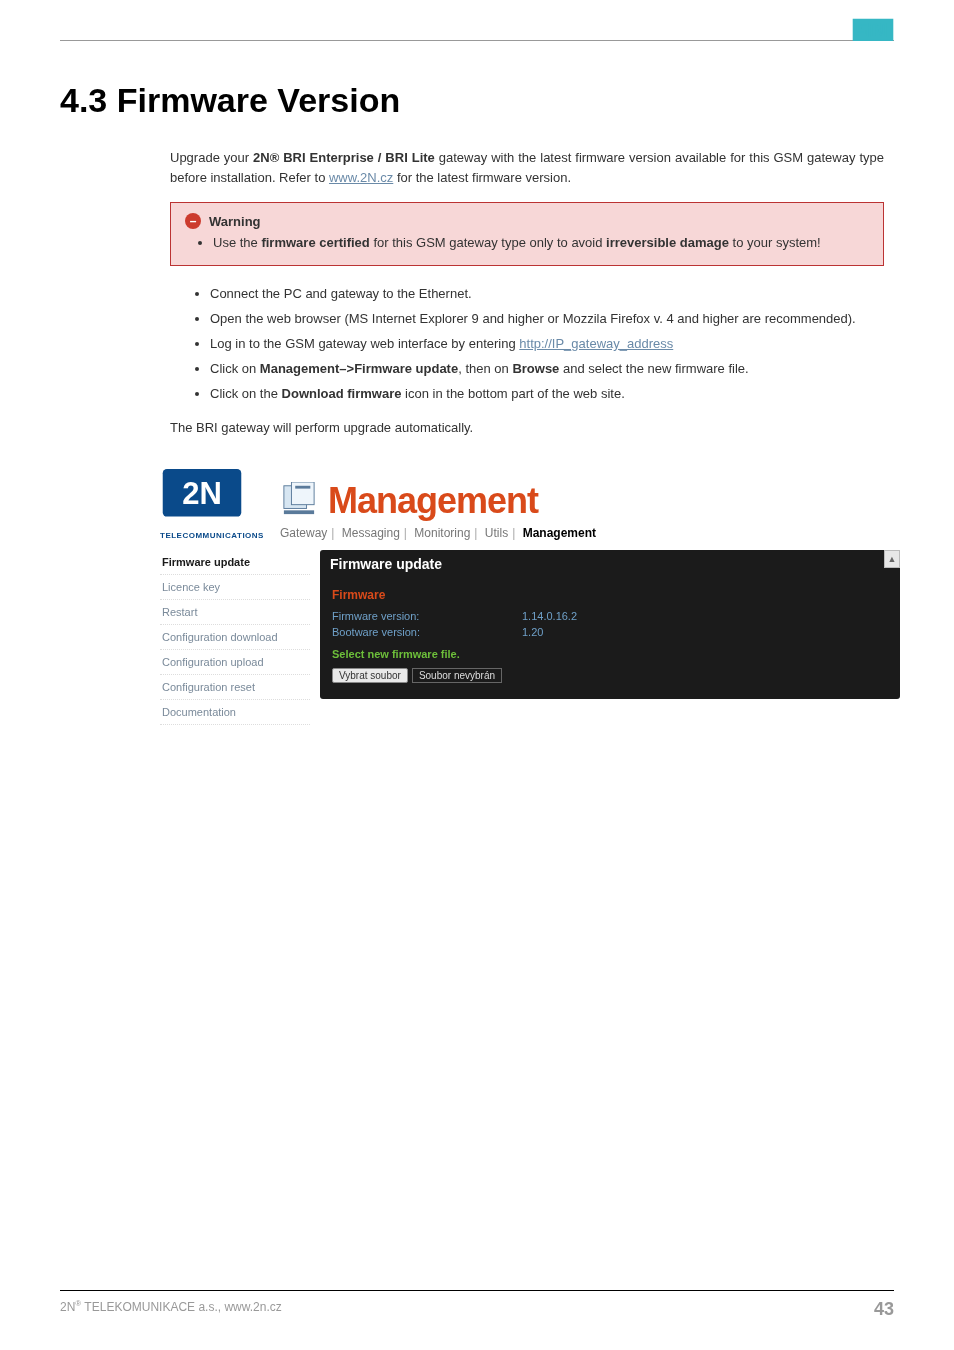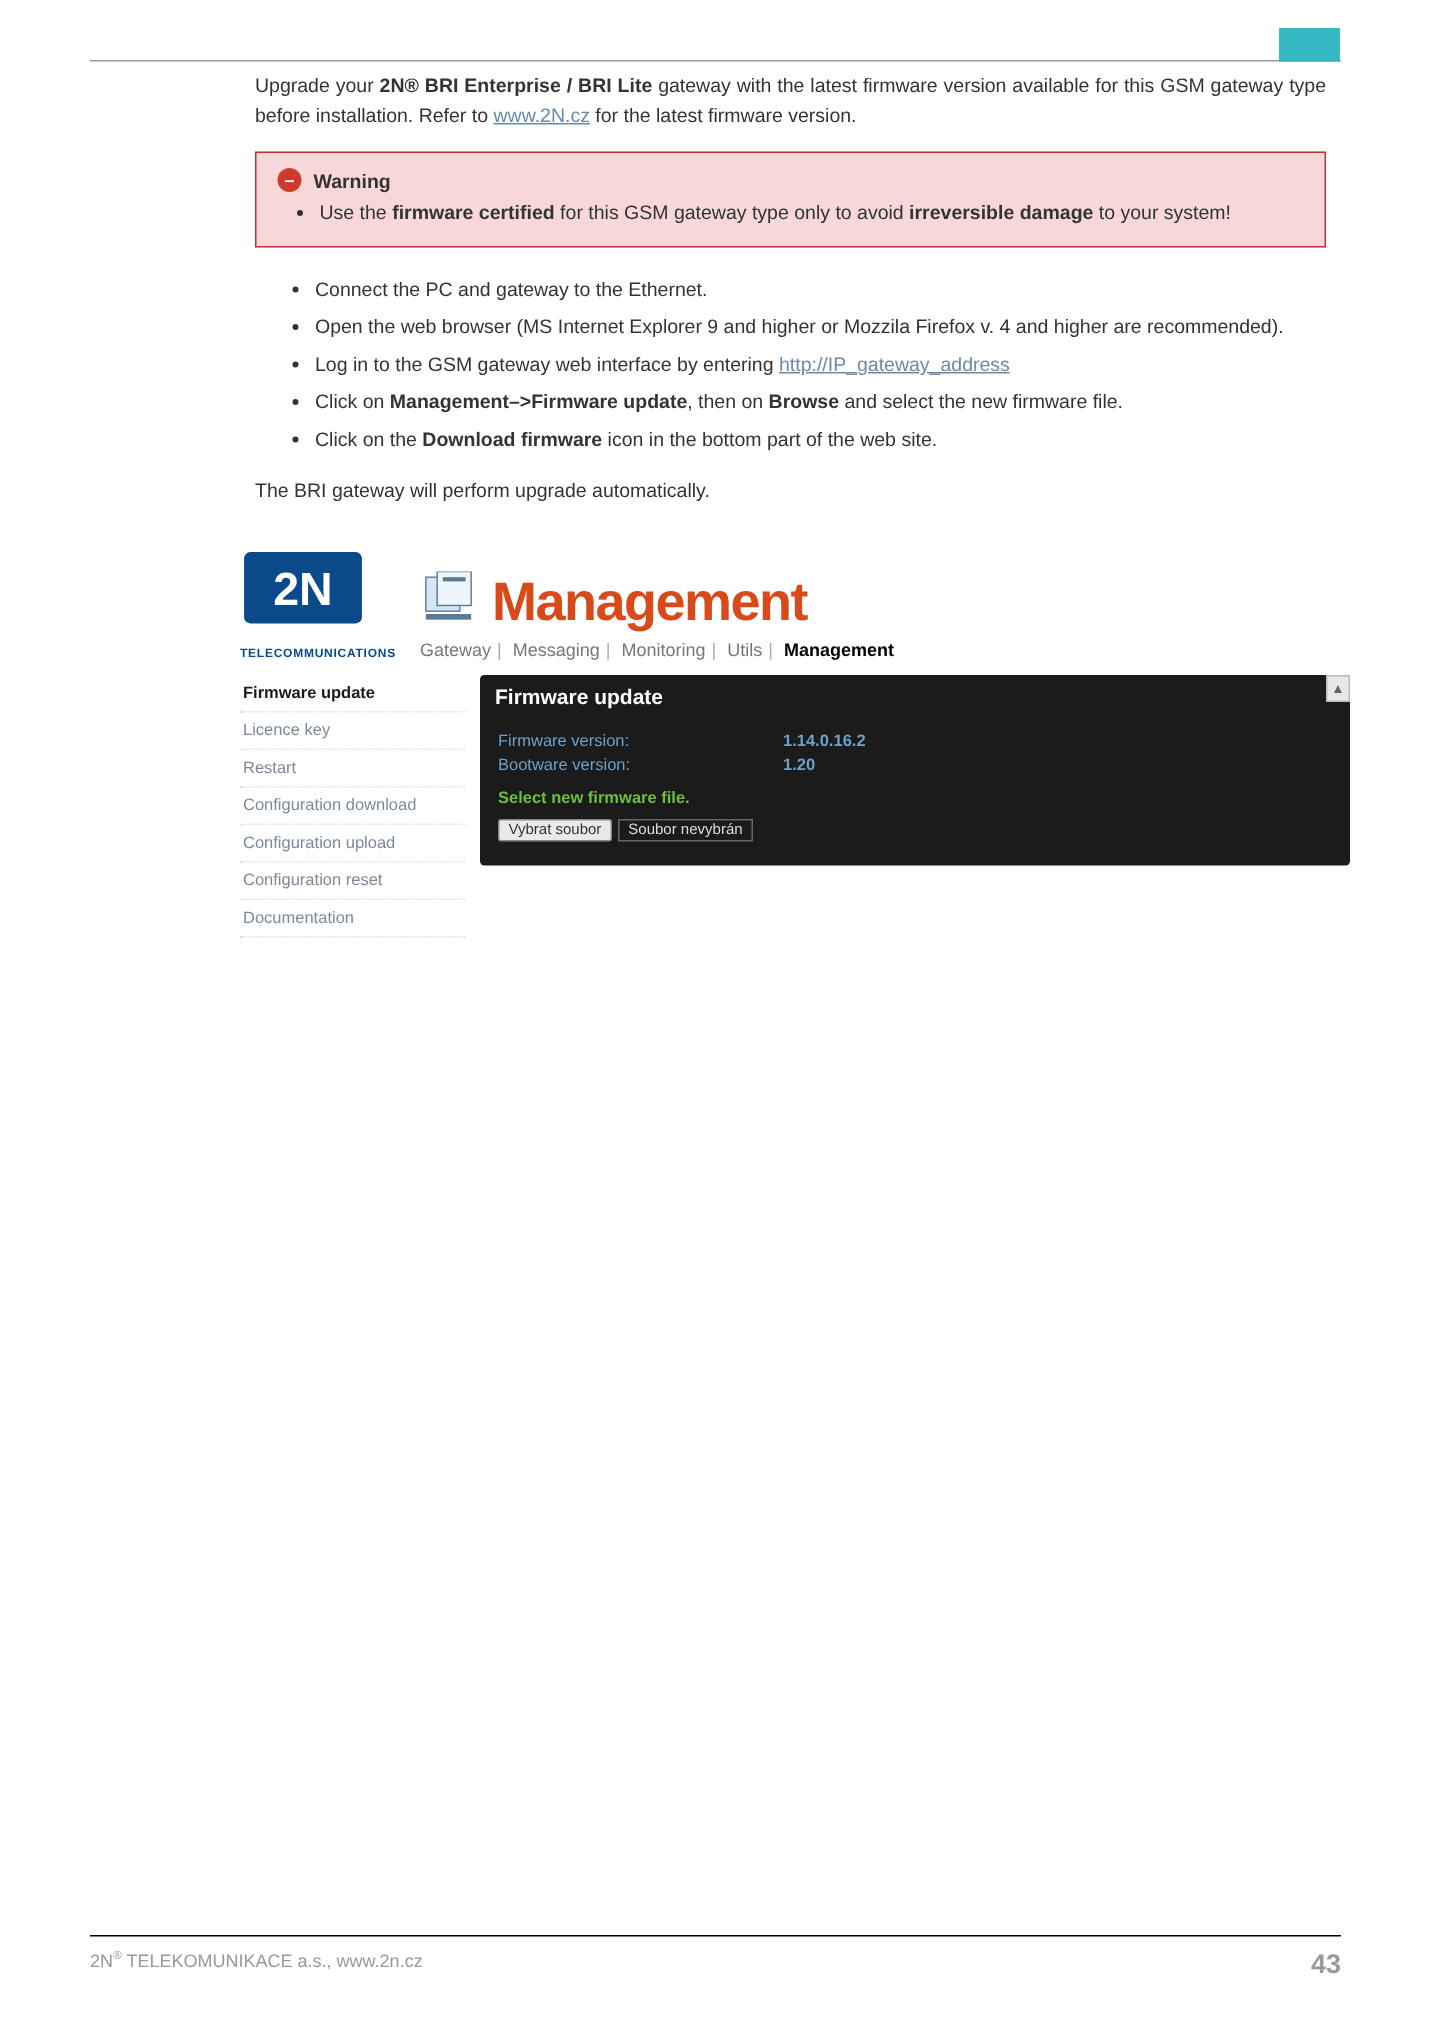--- a/index.html
+++ b/index.html
@@ -34,41 +34,42 @@
   .ss-body { display: flex; padding: 10px; gap: 10px; }
   .ss-side { width: 150px; font-size: 11px; }
   .ss-side a { display: block; color: #7a8a9a; padding: 6px 2px; border-bottom: 1px dotted #ddd; text-decoration: none; }
   .ss-side a.sel { color: #1a1a1a; font-weight: bold; }
   .ss-main { flex: 1; position: relative; }
   .panel-title { background: #1b1b1b; color: #fff; font-size: 14px; font-weight: bold; padding: 6px 10px; border-radius: 3px 3px 0 0; }
   .panel-body { background: #1b1b1b; color: #ccc; padding: 10px 12px 16px 12px; font-size: 11px; border-radius: 0 0 3px 3px; }
   .panel-body .section-h { color: #d94a1a; font-weight: bold; font-size: 12px; margin-bottom: 8px; }
   .panel-row { display: flex; margin-bottom: 4px; }
   .panel-row .lbl { width: 190px; color: #6fa0c8; }
-  .panel-row .val { color: #6fa0c8; font-weight: bold; }
+  .panel-row .val { color: #6fa0c8; font-weight: normal; }
   .panel-body .green { color: #6dbf3a; font-weight: bold; margin: 10px 0 8px 0; font-size: 11px; }
   .file-btn { display: inline-block; background: #e9e9e9; color: #333; border: 1px solid #888; border-radius: 2px; font-size: 10px; padding: 1px 6px; margin-right: 4px; }
   .file-txt { display: inline-block; background: #1b1b1b; color: #ddd; font-size: 10px; border: 1px solid #666; padding: 1px 6px; }
   .scroll-hint { position: absolute; top: 0; right: 0; width: 16px; height: 18px; background: #e7e7e7; border: 1px solid #bbb; font-size: 9px; color: #666; display: flex; align-items: center; justify-content: center; }
   .footer { position: absolute; bottom: 30px; left: 60px; right: 60px; border-top: 1px solid #000000; padding-top: 8px; display: flex; justify-content: space-between; font-size: 12px; color: #999; font-family: Verdana, sans-serif; }
   .footer .pnum { font-size: 18px; font-weight: bold; color: #999; }
   .footer sup { font-size: 8px; vertical-align: super; }
   .logo-2n-cyan path { fill: #36b7c4; }
 </style>
 </head>
 <body>
 
 <div class="page">
   <div class="top-rule"></div>
   <div class="logo-top">
     <svg viewBox="0 0 60 40" class="logo-2n-cyan">
       <path d="M2 2 h56 v30 h-56 z M8 8 h14 v4 h-10 v4 h10 v10 h-14 v-4 h10 v-4 h-10 z M28 8 h6 l8 12 v-12 h6 v18 h-6 l-8 -12 v12 h-6 z" fill="none" stroke="#36b7c4" stroke-width="2"></path>
     </svg>
   </div>
 
+  <h1>4.3 Firmware Version</h1>
 
   <div class="body-indent">
     <p>
       <span>Upgrade your </span><b>2N® BRI Enterprise / BRI Lite</b><span> gateway with the latest firmware version available for this GSM gateway type before installation. Refer to </span><a class="link">www.2N.cz</a><span> for the latest firmware version.</span>
     </p>
 
     <div class="warn-box">
       <div class="warn-head">
         <span class="warn-icon">–</span>
         <span>Warning</span>
@@ -139,20 +140,21 @@
           <a>Restart</a>
           <a>Configuration download</a>
           <a>Configuration upload</a>
           <a>Configuration reset</a>
           <a>Documentation</a>
         </div>
         <div class="ss-main">
           <div class="scroll-hint">▲</div>
           <div class="panel-title">Firmware update</div>
           <div class="panel-body">
+            <div class="section-h">Firmware</div>
             <div class="panel-row">
               <div class="lbl">Firmware version:</div>
               <div class="val">1.14.0.16.2</div>
             </div>
             <div class="panel-row">
               <div class="lbl">Bootware version:</div>
               <div class="val">1.20</div>
             </div>
             <div class="green">Select new firmware file.</div>
             <div>

